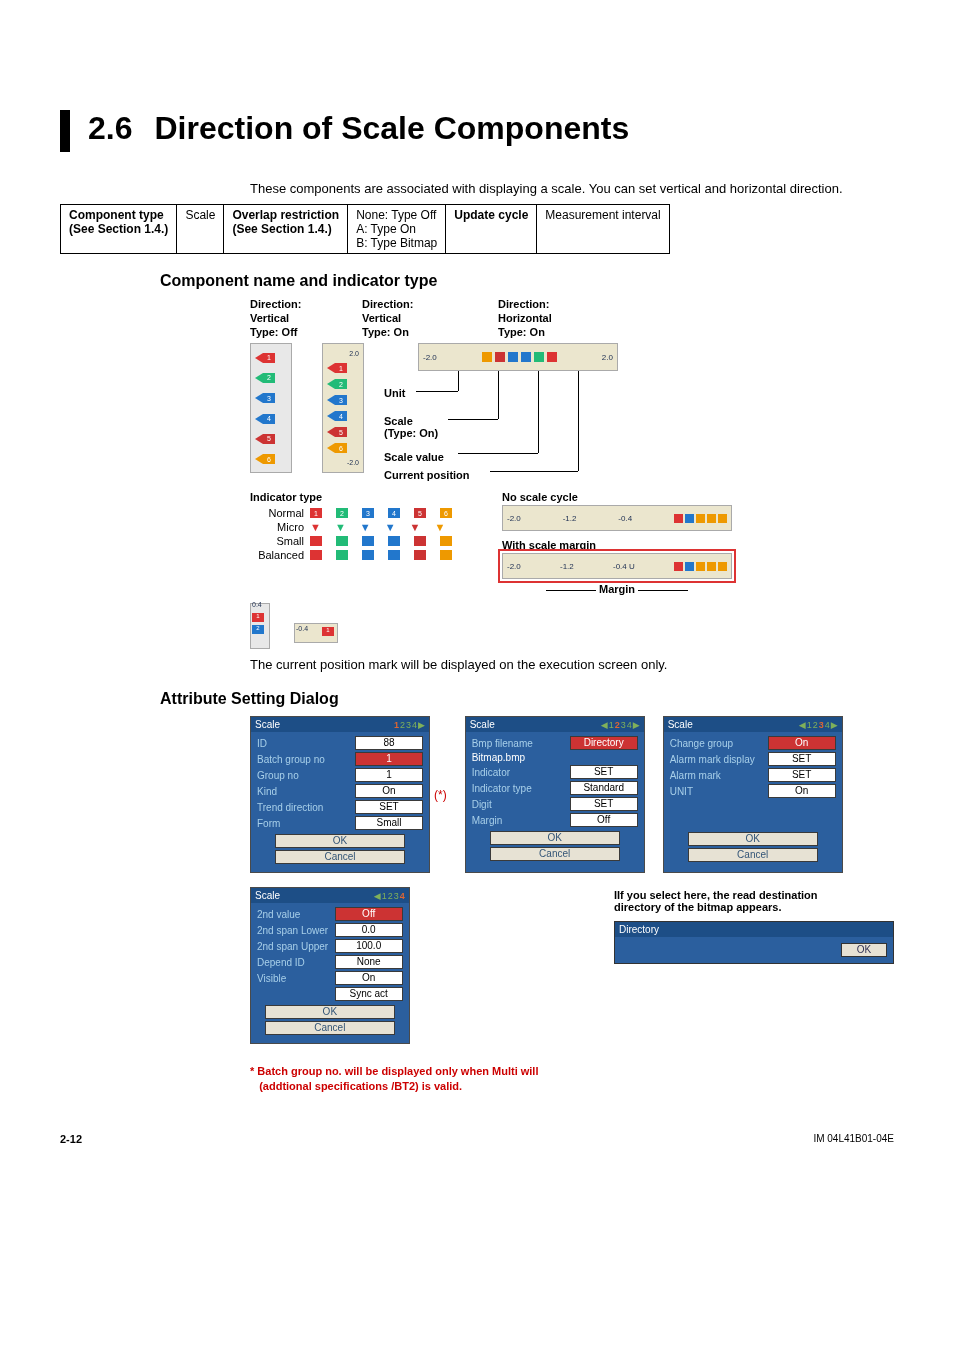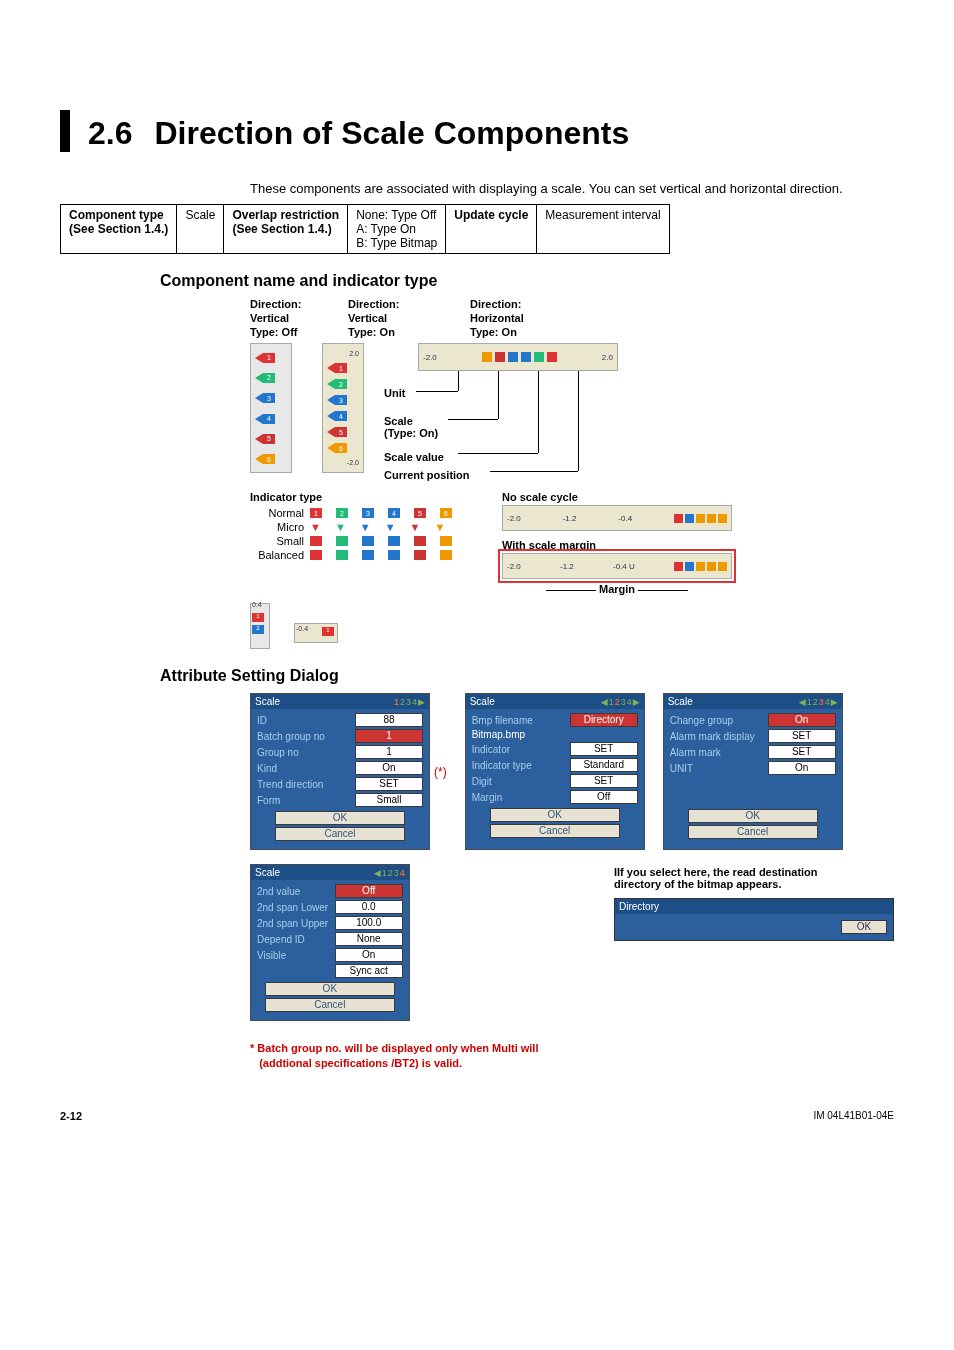--- a/index.html
+++ b/index.html
@@ -10,21 +10,21 @@
     background: #fff;
     width: 954px;
     color: #000;
   }
   .page {
     padding: 110px 60px 30px 60px;
     position: relative;
   }
   .title-row {
     display: flex;
-    align-items: flex-end;
+    align-items: flex-start;
     margin-bottom: 28px;
   }
   .title-bar {
     width: 10px;
     height: 42px;
     background: #000;
     margin-right: 18px;
   }
   .title-num {
     font-size: 32px;
@@ -56,21 +56,21 @@
     font-weight: bold;
     margin: 18px 0 8px 100px;
   }
   .diagram-area {
     margin-left: 190px;
     font-size: 11px;
     position: relative;
   }
   .dir-row {
     display: flex;
-    gap: 26px;
+    gap: 40px;
     margin-bottom: 4px;
   }
   .dir-block { font-weight: bold; line-height: 1.25; }
   .thumbs-row {
     display: flex;
     gap: 30px;
     align-items: flex-start;
     margin-top: 4px;
   }
   .thumb-v {
@@ -399,20 +399,21 @@
       <div style="position:absolute;top:10px;left:2px;width:12px;height:9px;background:#d33;font-size:6px;color:#fff;text-align:center">1</div>
       <div style="position:absolute;top:22px;left:2px;width:12px;height:9px;background:#27c;font-size:6px;color:#fff;text-align:center">2</div>
     </div>
     <div style="position:relative">
       <div class="ov-h"></div>
       <div style="position:absolute;top:22px;left:2px;font-size:7px;color:#235">-0.4</div>
       <div style="position:absolute;top:24px;left:28px;width:12px;height:9px;background:#d33;font-size:6px;color:#fff;text-align:center">1</div>
     </div>
   </div>
 
+  <div class="exec-note">The current position mark will be displayed on the execution screen only.</div>
 
   <div class="h2">Attribute Setting Dialog</div>
 
   <div class="dialogs">
     <div class="dlg-row">
 
       <div style="display:flex">
         <div class="dlg">
           <div class="dlg-title">
               <span>Scale</span>

